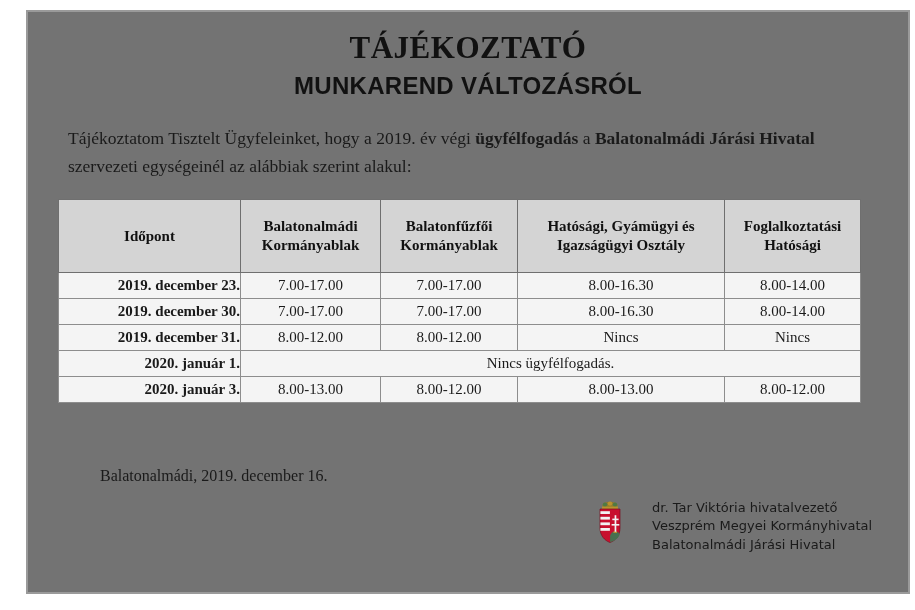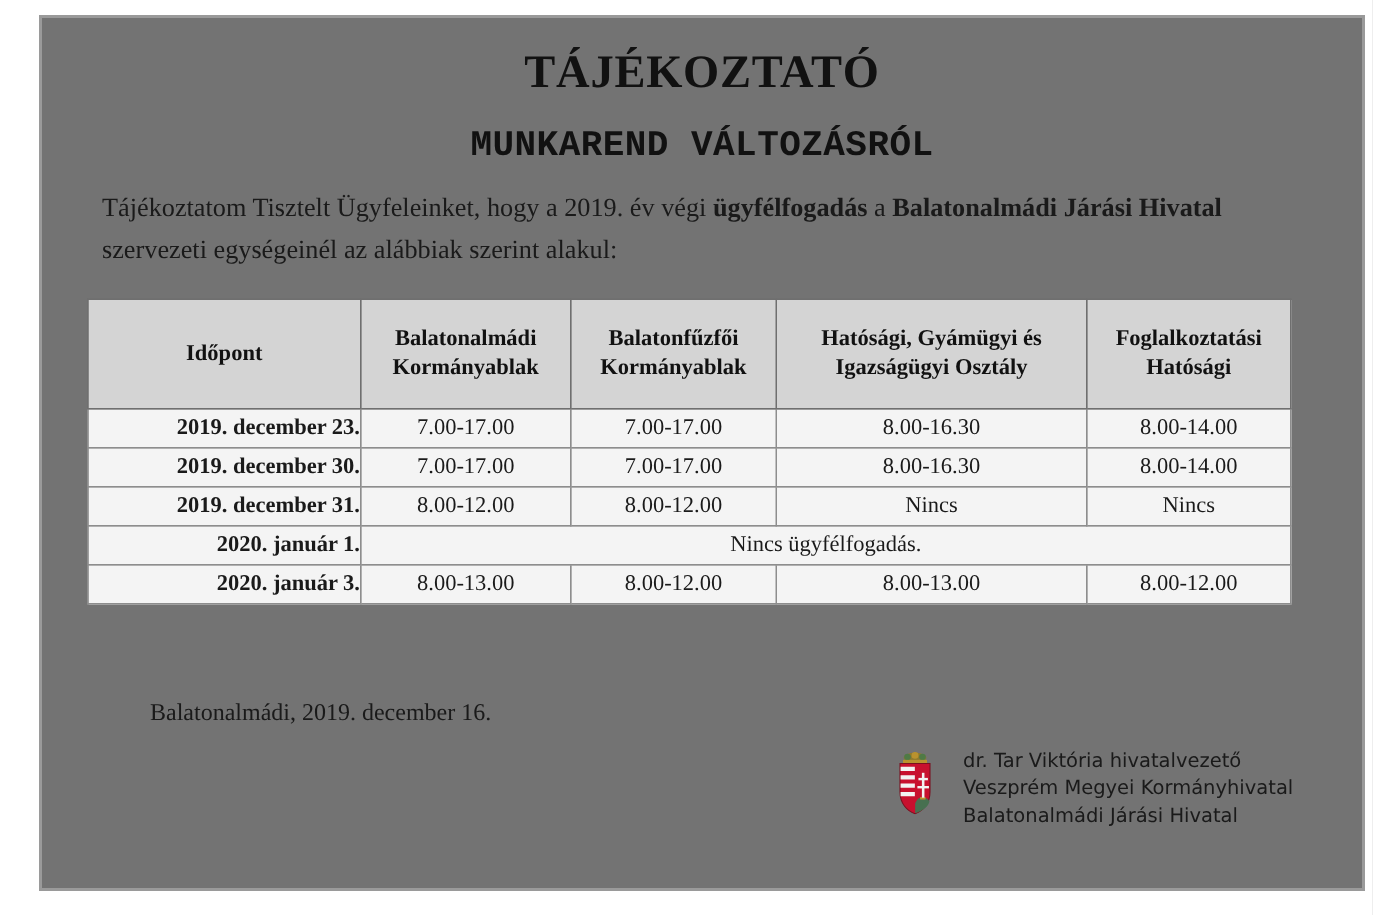--- a/index.html
+++ b/index.html
@@ -40,26 +40,26 @@
   }
   .title-line1 {
     font-family: "Liberation Serif", serif;
     font-weight: bold;
     font-size: 31px;
     letter-spacing: 0.5px;
     line-height: 1.15;
     color: #111111;
   }
   .title-line2 {
-    font-family: Liberation Mono, monospace;
+    font-family: Liberation Sans, sans-serif;
     font-weight: bold;
     font-size: 24px;
     letter-spacing: 0.3px;
     line-height: 1.3;
-    margin-top: 16px;
+    margin-top: 4px;
     color: #111111;
   }
   .intro {
     position: absolute;
     left: 40px;
     top: 112px;
     width: 780px;
     text-align: left;
     font-size: 17.5px;
     line-height: 1.6;
@@ -123,21 +123,21 @@
     top: 455px;
     font-size: 16px;
     color: #1a1a1a;
   }
   .signature {
     position: absolute;
     left: 568px;
     top: 487px;
     display: flex;
     align-items: flex-start;
-    gap: 18px;
+    gap: 28px;
   }
   .crest {
     width: 28px;
     height: 42px;
     flex: 0 0 auto;
     margin-top: 2px;
   }
   .sig-lines {
     font-family: "DejaVu Sans", sans-serif;
     font-size: 13px;

